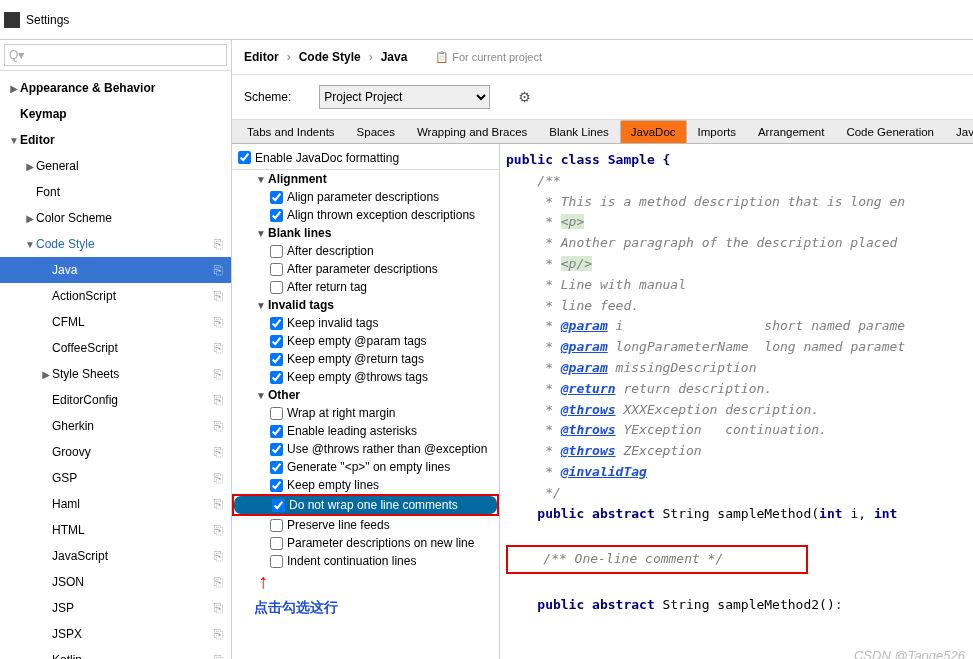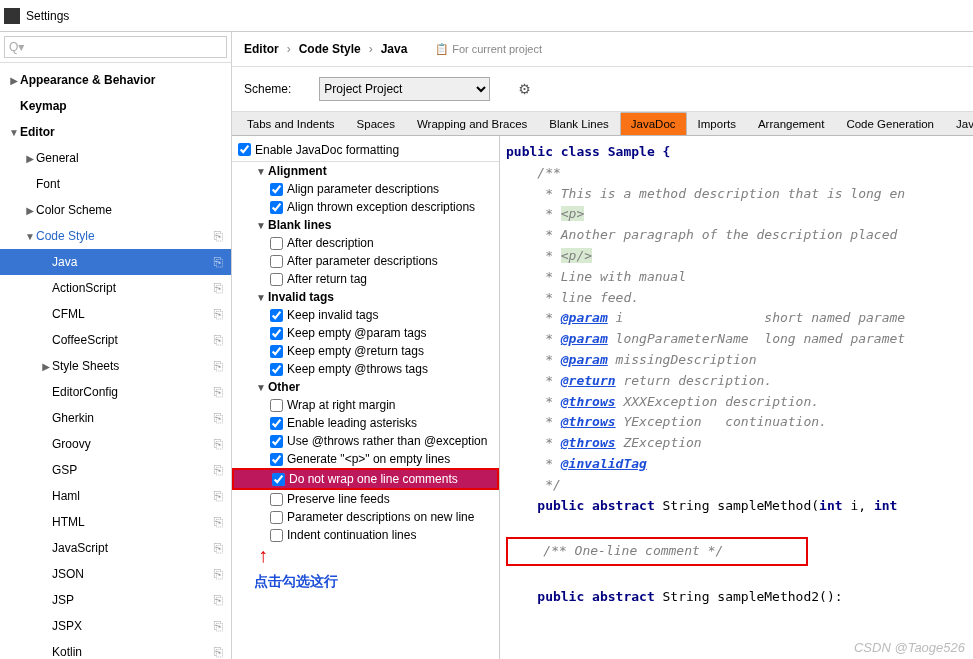--- a/index.html
+++ b/index.html
@@ -1,17 +1,17 @@
 <!DOCTYPE html>
 <html><head>
 <meta charset="utf-8">
 <style>
 * { box-sizing: border-box; margin: 0; padding: 0; }
 body { font-family: "Segoe UI", Arial, sans-serif; font-size: 12px; color: #000; background: #f0f0f0; width: 973px; height: 659px; overflow: hidden; }
-.titlebar { height: 32px; background: #fff; border-bottom: 1px solid #ccc; display: flex; align-items: center; padding: 0 4px; }
+.titlebar { height: 40px; background: #fff; border-bottom: 1px solid #ccc; display: flex; align-items: center; padding: 0 4px; }
 .title-icon { width: 16px; height: 16px; background: #333; margin-right: 6px; }
 .main { display: flex; height: 635px; }
 .sidebar { width: 232px; background: #fff; border-right: 1px solid #d0d0d0; display: flex; flex-direction: column; }
 .search { padding: 4px; border-bottom: 1px solid #ddd; }
 .search input { width: 100%; height: 22px; border: 1px solid #ccc; padding: 2px 4px; font-size: 12px; }
 .tree { flex: 1; overflow: auto; padding-top: 4px; }
 .tree-row { display: flex; align-items: center; height: 26px; padding-left: 8px; cursor: pointer; position: relative; }
 .tree-row.selected { background: #3874d1; color: #fff; }
 .tree-row .copy-icon { position: absolute; right: 8px; opacity: 0.4; }
 .tree-row.selected .copy-icon { opacity: 0.7; color: #fff; }
@@ -31,21 +31,21 @@
 .gear { color: #555; font-size: 14px; }
 .tabs { display: flex; border-bottom: 1px solid #bbb; background: #ececec; overflow: hidden; }
 .tab { padding: 5px 10px; border: 1px solid transparent; border-bottom: none; cursor: pointer; white-space: nowrap; font-size: 11.5px; }
 .tab:first-child { margin-left: 4px; }
 .tab.active { background: #f97316; border-color: #bbb; border-top: 1px solid #bbb; border-radius: 2px 2px 0 0; }
 .panel { flex: 1; display: flex; overflow: hidden; }
 .options { width: 268px; border-right: 1px solid #ccc; overflow-y: auto; font-size: 12px; padding: 4px 0; }
 .opt-row { display: flex; align-items: center; height: 18px; padding: 0 6px; }
 .opt-row.header { font-weight: bold; }
 .opt-row input[type=checkbox] { margin-right: 4px; }
-.opt-row.selected { background: #be185d; color: #fff; }
+.opt-row.selected { background: #0369a1; color: #fff; border-radius: 7px; }
 .opt-arrow { width: 14px; color: #555; font-size: 10px; text-align: center; }
 .opt-ind1 { padding-left: 22px; }
 .opt-ind2 { padding-left: 38px; }
 .highlight-box { border: 2px solid #e60000; position: relative; }
 .annotation { color: #1d4ed8; font-weight: bold; font-family: "Microsoft YaHei", sans-serif; padding: 6px 22px; font-size: 14px; display:flex; align-items:center; gap:4px;}
 .red-arrow { color:#e60000; font-size:20px; font-weight:bold; margin-left: 26px;}
 .preview { flex: 1; background: #fff; overflow: auto; font-family: "Consolas", monospace; font-size: 13px; padding: 6px; white-space: pre; line-height: 1.6; position: relative; }
 .kw { color: #000080; font-weight: bold; }
 .com { color: #808080; font-style: italic; }
 .tag { background: #d9ead3; color: #808080; }
@@ -276,20 +276,24 @@
             <input type="checkbox" checked="" style="">
             <span>Enable leading asterisks</span>
           </div>
           <div class="opt-row opt-ind2">
             <input type="checkbox" checked="" style="">
             <span>Use @throws rather than @exception</span>
           </div>
           <div class="opt-row opt-ind2">
             <input type="checkbox" checked="" style="">
             <span>Generate "&lt;p&gt;" on empty lines</span>
+          </div>
+          <div class="opt-row opt-ind2">
+            <input type="checkbox" checked="" style="">
+            <span>Keep empty lines</span>
           </div>
           <div class="highlight-box">
             <div class="opt-row opt-ind2 selected">
               <input type="checkbox" checked="" style="">
               <span>Do not wrap one line comments</span>
             </div>
           </div>
           <div class="opt-row opt-ind2">
             <input type="checkbox" style="">
             <span>Preserve line feeds</span>

